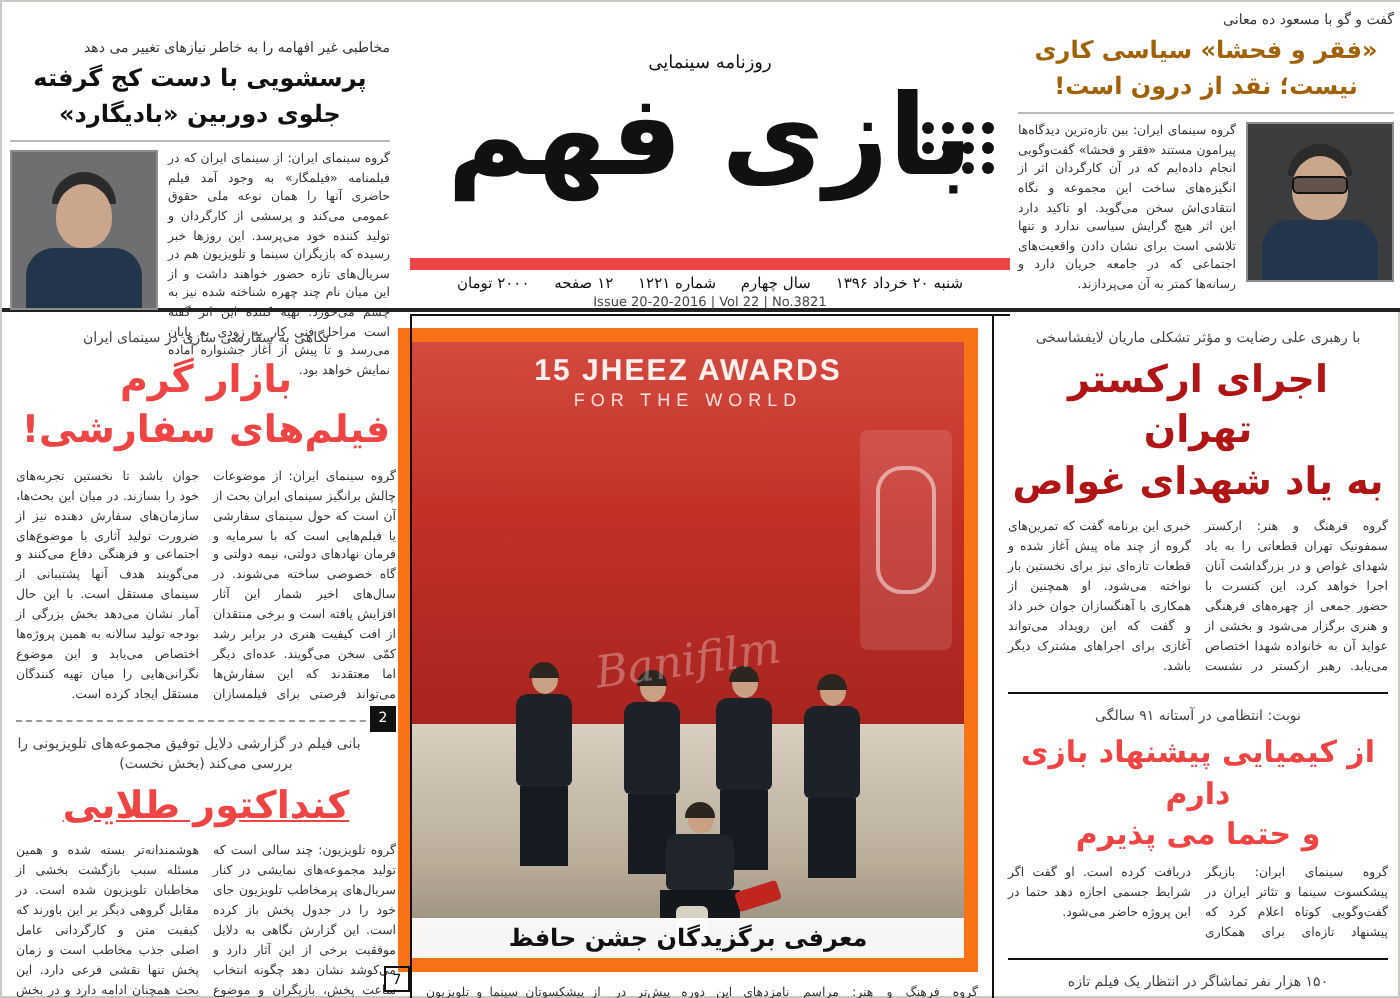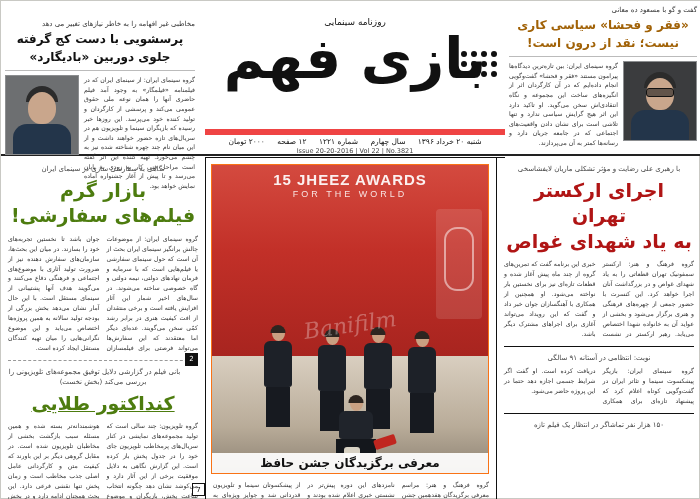--- a/index.html
+++ b/index.html
@@ -24,21 +24,21 @@
     box-sizing:border-box;
     border-bottom:2px solid #222;
     background:#fff;
   }
   .logo-block{
     position:absolute;right:196px;top:8px;width:300px;height:120px;
     text-align:center;
   }
   .logo-tag{
     font-family:"DejaVu Sans", sans-serif;
-    font-size:9px;color:#111;letter-spacing:1px;margin-top:8px;
+    font-size:9px;color:#111;letter-spacing:1px;margin-top:18px;
   }
   .logo-word{
     font-size:56px;font-weight:bold;color:#111;
     line-height:64px;letter-spacing:-2px;
     font-family:"DejaVu Sans", sans-serif;
   }
   .logo-dots{
     position:absolute;right:6px;top:22px;width:42px;height:30px;
   }
   .logo-dots i{
@@ -103,21 +103,21 @@
     position:absolute;top:0;height:342px;box-sizing:border-box;padding:6px 7px;
   }
   .col-right{right:0;width:205px;border-left:1px solid #111;}
   .col-center{right:205px;width:290px;}
   .col-left{left:0;width:205px;border-right:1px solid #111;}
 
   .overline{
     font-size:7px;color:#444;text-align:center;margin-bottom:3px;line-height:1.5;
   }
   .headline{
-    font-size:19px;font-weight:bold;color:#4d7c0f;text-align:center;line-height:1.35;
+    font-size:19px;font-weight:bold;color:#ef4444;text-align:center;line-height:1.35;
     margin:2px 0 5px;
   }
   .headline.sm{font-size:15px;}
   .headline.red{color:#b01515;}
   .artbody{
     font-size:6.2px;color:#333;line-height:1.6;text-align:justify;
     column-count:2;column-gap:7px;
   }
   .sep{
     height:0;border-top:1px solid #111;margin:7px 0 6px;
@@ -126,21 +126,21 @@
   .numbadge{
     width:11px;height:11px;border:1px solid #111;color:#111;font-size:7px;
     display:flex;align-items:center;justify-content:center;
     float:right;margin:0 0 2px 4px;font-family:"DejaVu Sans", sans-serif;
   }
   .numbadge.black{background:#111;color:#fff;}
 
   
   .mainphoto{
     position:relative;width:276px;height:308px;overflow:hidden;
-    background:#0369a1;border:1px solid #f97316;
+    background:#0369a1;border:7px solid #f97316;
   }
   .mp-backdrop{
     position:absolute;left:0;top:0;width:100%;height:62%;
     background:linear-gradient(180deg,#d44a3f 0%,#c23028 45%,#a8241f 100%);
   }
   .mp-floor{
     position:absolute;left:0;bottom:0;width:100%;height:38%;
     background:linear-gradient(180deg,#d9cfc0 0%,#b9ac99 60%,#8d8273 100%);
   }
   .mp-title{
@@ -256,20 +256,22 @@
 
     <div class="col col-right">
       <div class="overline">با رهبری علی رضایت و مؤثر تشکلی ماریان لایفشاسخی</div>
       <div class="headline red" style="white-space:pre-line;">اجرای ارکستر تهران
 به یاد شهدای غواص</div>
       <div class="artbody">گروه فرهنگ و هنر: ارکستر سمفونیک تهران قطعاتی را به یاد شهدای غواص و در بزرگداشت آنان اجرا خواهد کرد. این کنسرت با حضور جمعی از چهره‌های فرهنگی و هنری برگزار می‌شود و بخشی از عواید آن به خانواده شهدا اختصاص می‌یابد. رهبر ارکستر در نشست خبری این برنامه گفت که تمرین‌های گروه از چند ماه پیش آغاز شده و قطعات تازه‌ای نیز برای نخستین بار نواخته می‌شود. او همچنین از همکاری با آهنگسازان جوان خبر داد و گفت که این رویداد می‌تواند آغازی برای اجراهای مشترک دیگر باشد.</div>
 
       <div class="sep"></div>
 
       <div class="overline">نوبت: انتظامی در آستانه ۹۱ سالگی</div>
+      <div class="headline sm" style="white-space:pre-line;">از کیمیایی پیشنهاد بازی دارم
+و حتما می پذیرم</div>
       <div class="artbody">گروه سینمای ایران: بازیگر پیشکسوت سینما و تئاتر ایران در گفت‌وگویی کوتاه اعلام کرد که پیشنهاد تازه‌ای برای همکاری دریافت کرده است. او گفت اگر شرایط جسمی اجازه دهد حتما در این پروژه حاضر می‌شود.</div>
 
       <div class="sep"></div>
 
       <div class="overline">۱۵۰ هزار نفر تماشاگر در انتظار یک فیلم تازه</div>
 
     </div>
 
     <div class="col col-center">
       <div class="mainphoto">

